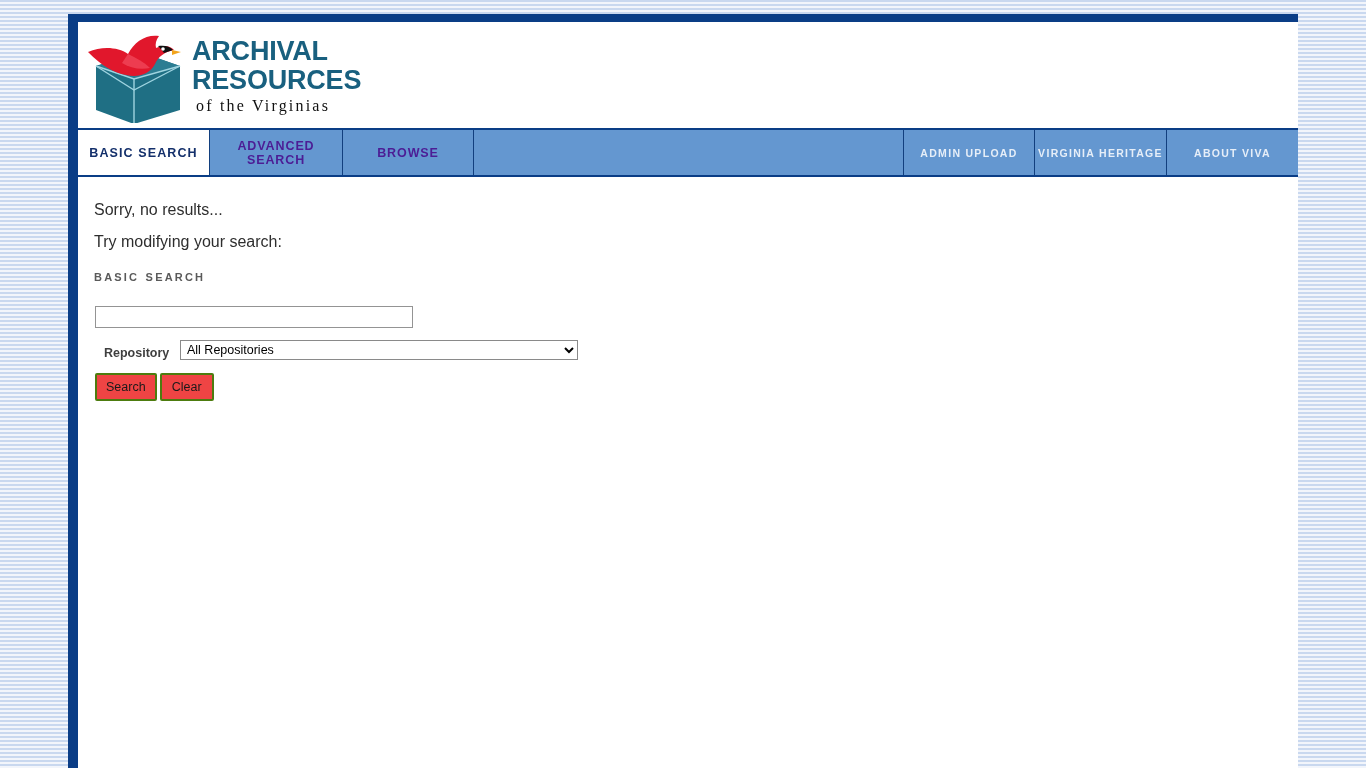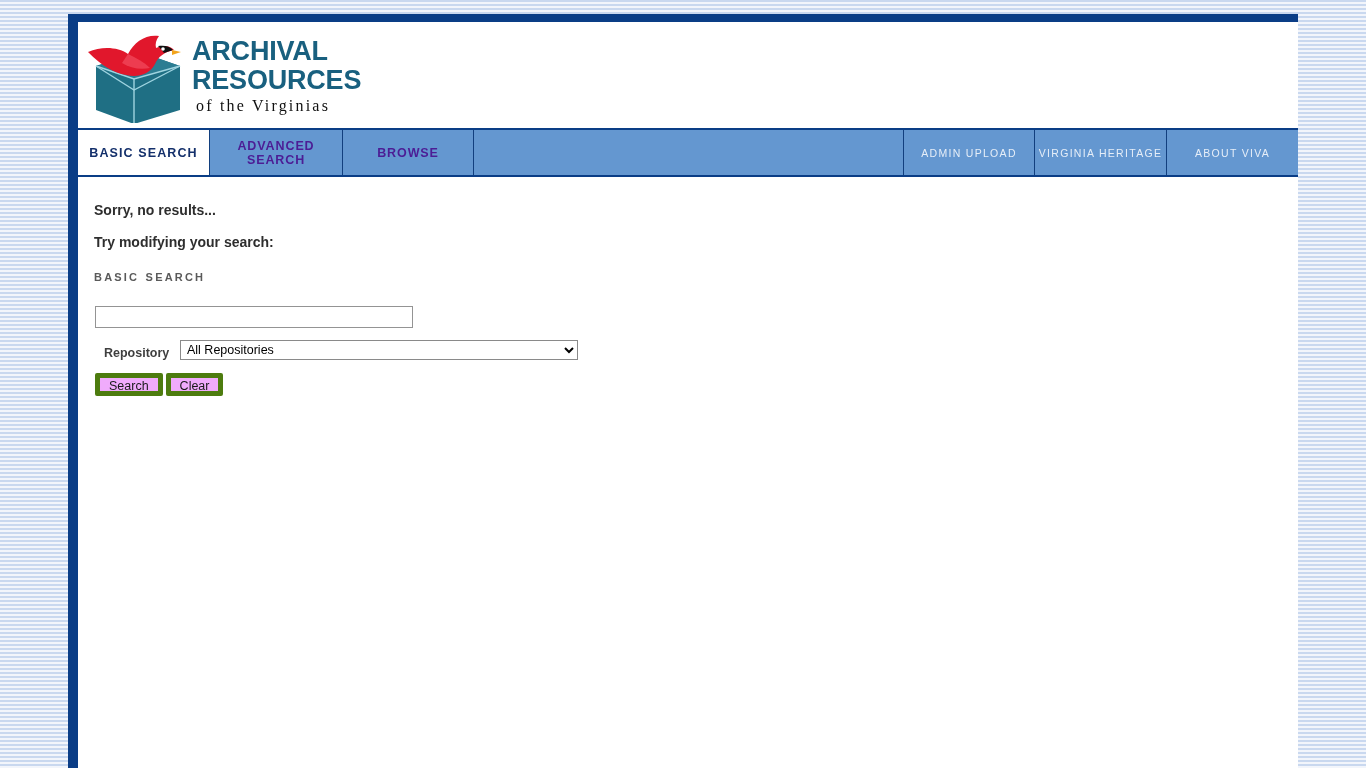--- a/index.html
+++ b/index.html
@@ -93,41 +93,40 @@
   .tab.t-advanced { width: 133px; }
   .tab.t-browse   { width: 131px; }
 
   #nav-filler {
     flex: 1 1 auto;
     border-right: 1px solid #123f7e;
   }
 
   .tab.right {
     font-size: 10.5px;
-    font-weight: normal;
+    font-weight: bold;
     letter-spacing: 1.3px;
     color: #e6eef8;
   }
   .tab.t-admin    { width: 131px; }
   .tab.t-heritage { width: 132px; }
   .tab.t-about    { width: 131px; border-right: none; }
 
   
   #content {
     position: relative;
     padding: 26px 0 0 16px;
     background: #ffffff;
     height: 560px;
   }
   .msg-line {
-    font-size: 14px;
+    font-size: 16px;
     color: #2e2e2e;
     margin: 0 0 18px 0;
     line-height: 14px;
-    font-weight: bold;
   }
   #section-heading {
     margin: 0 0 22px 0;
     font-size: 15px;
     font-weight: bold;
     color: #5a5a5a;
     font-variant: small-caps;
     letter-spacing: 2.2px;
     text-transform: lowercase;
   }
@@ -168,25 +167,25 @@
     background: #ffffff;
     font-family: "Liberation Sans", sans-serif;
     font-size: 12.5px;
     color: #000000;
     box-sizing: border-box;
   }
 
   #button-row { display: flex; gap: 3px; margin-left: 1px; }
   .form-btn {
     min-width: 54px;
-    height: 23px;
+    height: 28px;
     padding: 1px 9px;
-    border: 5px solid #4d7c0f;
+    border: 2px solid #4d7c0f;
     border-radius: 2px;
-    background: #f0abfc;
+    background: #ef4444;
     font-family: "Liberation Sans", sans-serif;
     font-size: 12.5px;
     color: #1a1a1a;
     cursor: pointer;
   }
 </style>
 </head>
 <body>
 
 <div id="page-frame">

